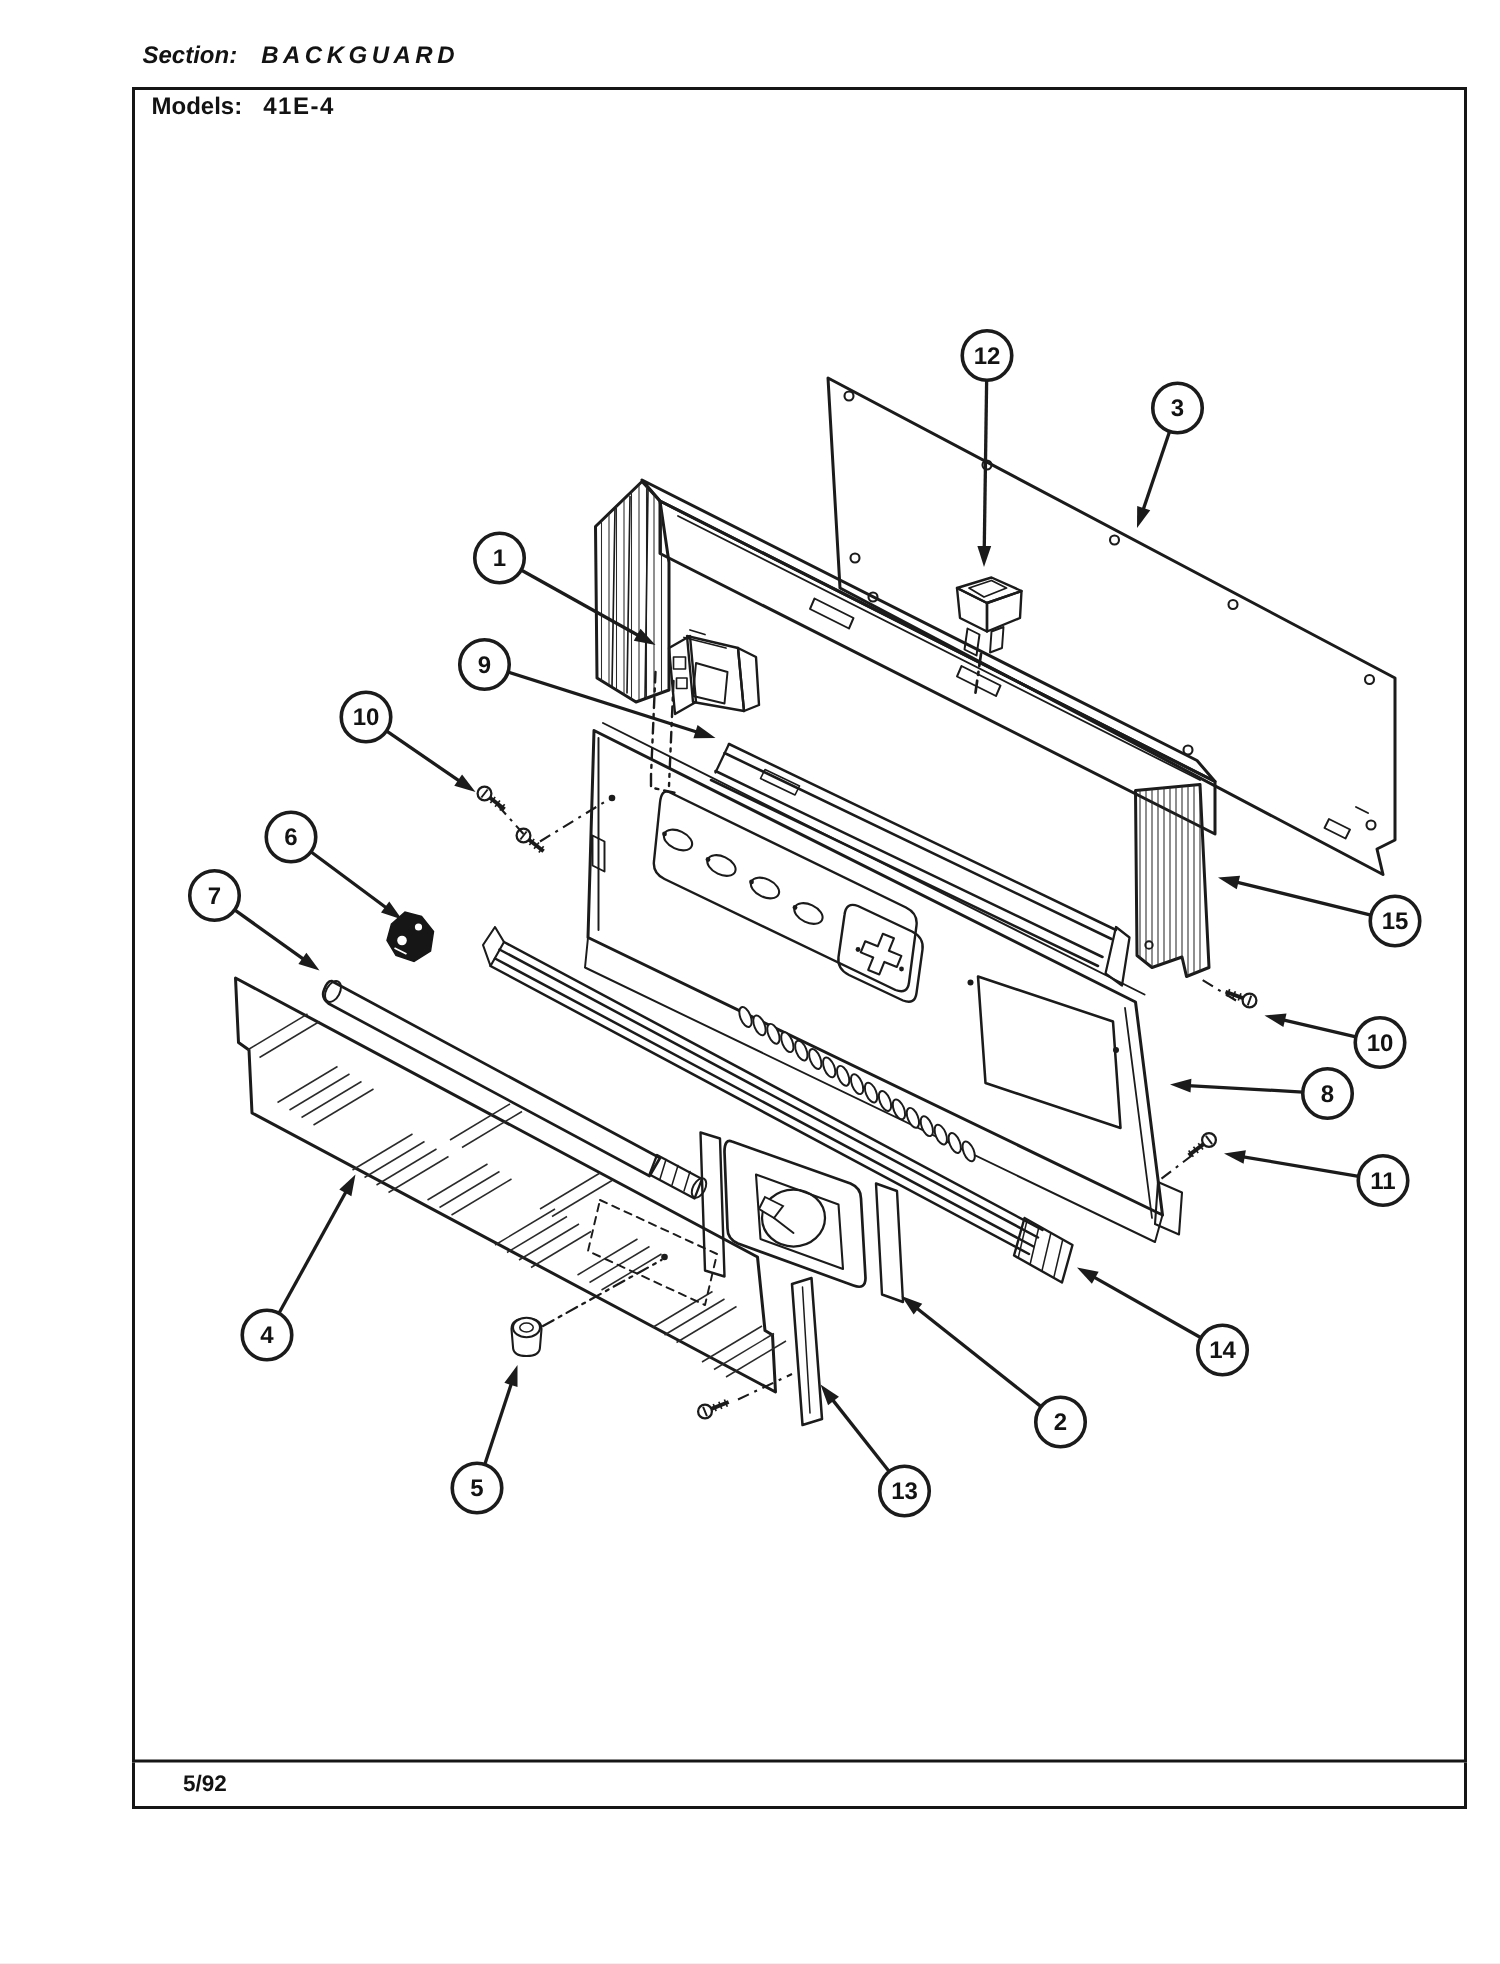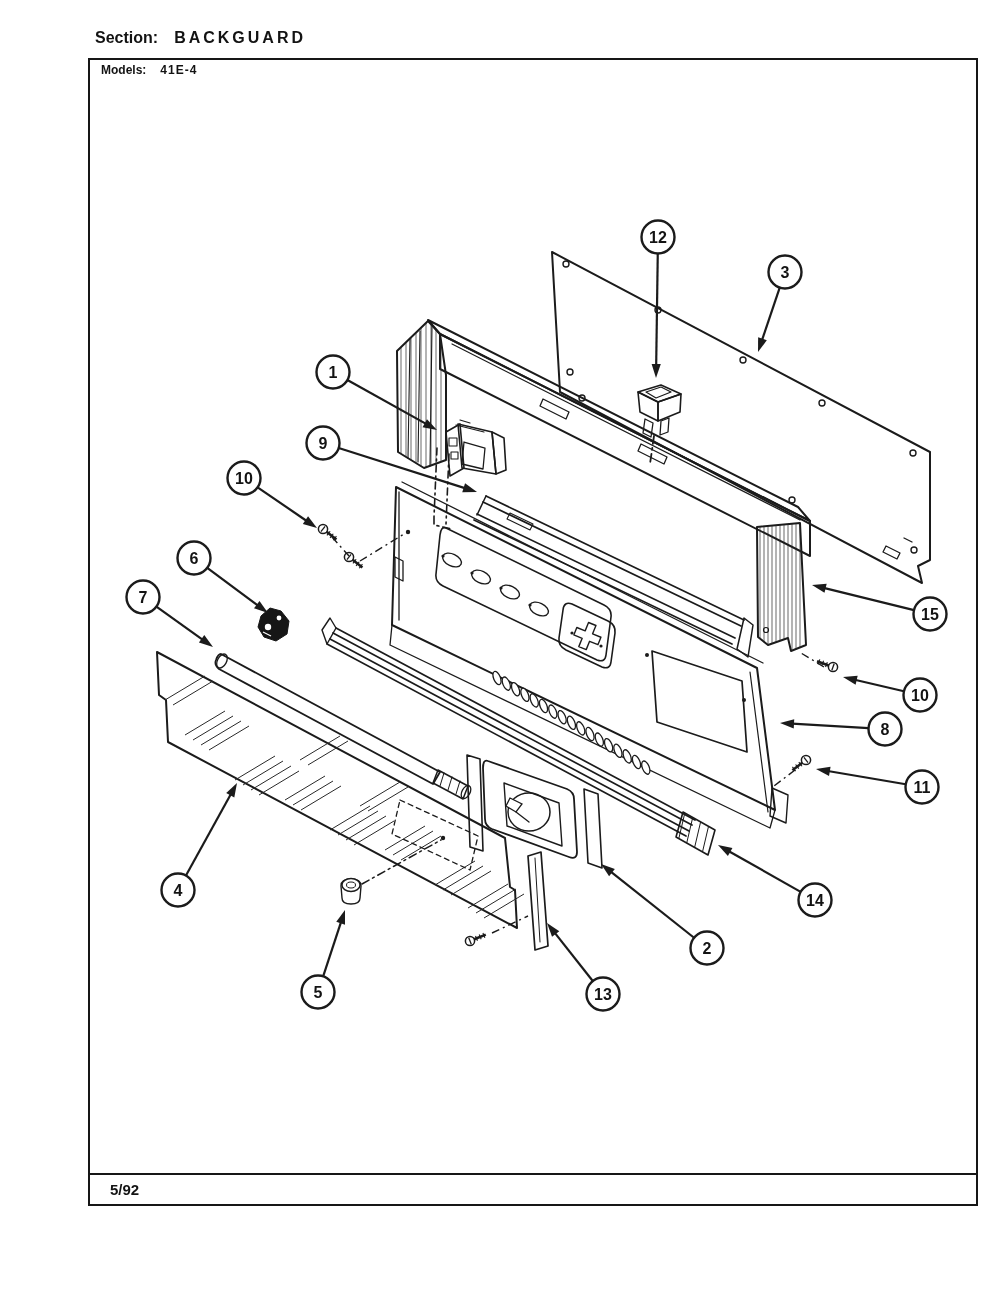--- a/index.html
+++ b/index.html
@@ -1,28 +1,28 @@
 <!DOCTYPE html>
 <html><head>
 <meta charset="utf-8">
 <style>
   html,body{margin:0;padding:0;background:#e8e8e8;}
   .page{position:relative;width:1000px;height:1309px;background:#ffffff;
         font-family:"Liberation Sans",sans-serif;color:#131313;overflow:hidden;}
   .hdr-row{position:absolute;display:flex;align-items:baseline;font-weight:bold;}
-  .section-row{left:95px;top:29px;font-size:16px;gap:16px;}
+  .section-row{left:95px;top:29px;font-size:16px;gap:16px;font-style:italic;}
   .section-row .val{letter-spacing:3px;}
-  .models-row{left:101px;top:63px;font-size:12px;gap:14px;}
+  .models-row{left:101px;top:63px;font-size:16px;gap:14px;}
   .models-row .val{letter-spacing:1px;}
   .frame{position:absolute;left:88px;top:58px;width:890px;height:1117px;
          border:2px solid #161616;box-sizing:border-box;}
   .footer-bar{position:absolute;left:88px;top:1175px;width:890px;height:31px;
               border:2px solid #161616;border-top:none;box-sizing:border-box;
               display:flex;align-items:center;}
-  .footer-bar span{font-weight:bold;font-size:15px;margin-left:20px;}
+  .footer-bar span{font-weight:bold;font-size:15px;margin-left:32px;}
   svg.diagram{position:absolute;left:0;top:0;}
   svg .ln{stroke:#1b1b1b;fill:none;stroke-linecap:round;stroke-linejoin:round;}
   svg text.co{font-family:"Liberation Sans",sans-serif;font-weight:bold;font-size:16px;
               text-anchor:middle;fill:#131313;}
 </style>
 </head>
 <body>
 
 <div class="page">
 

